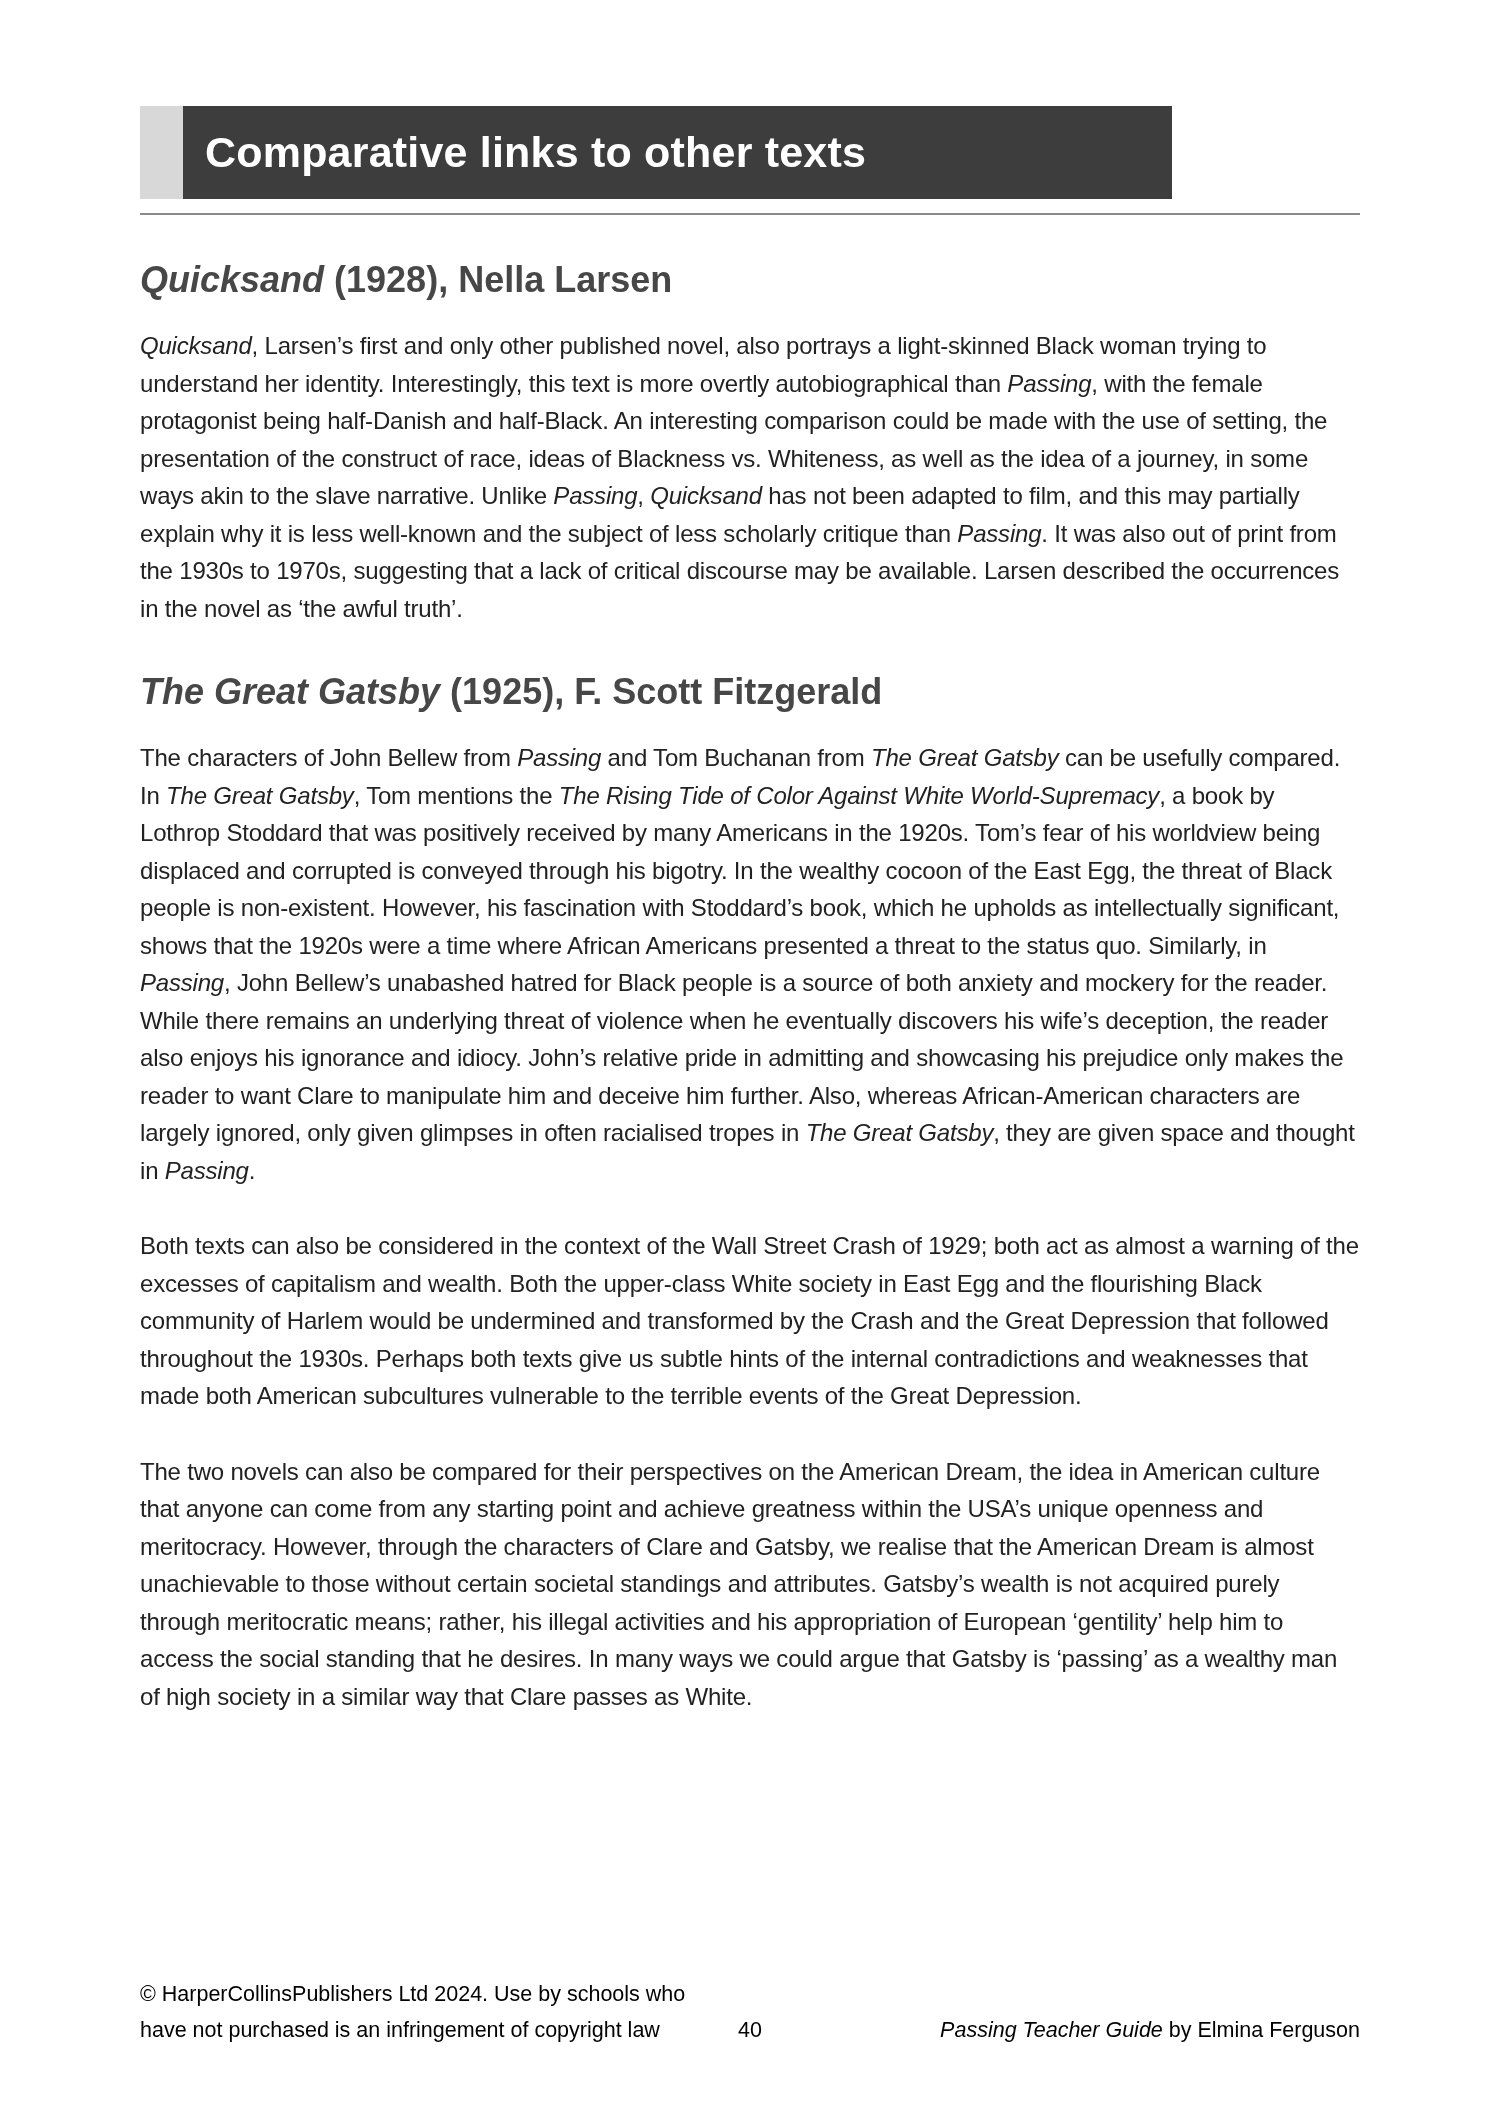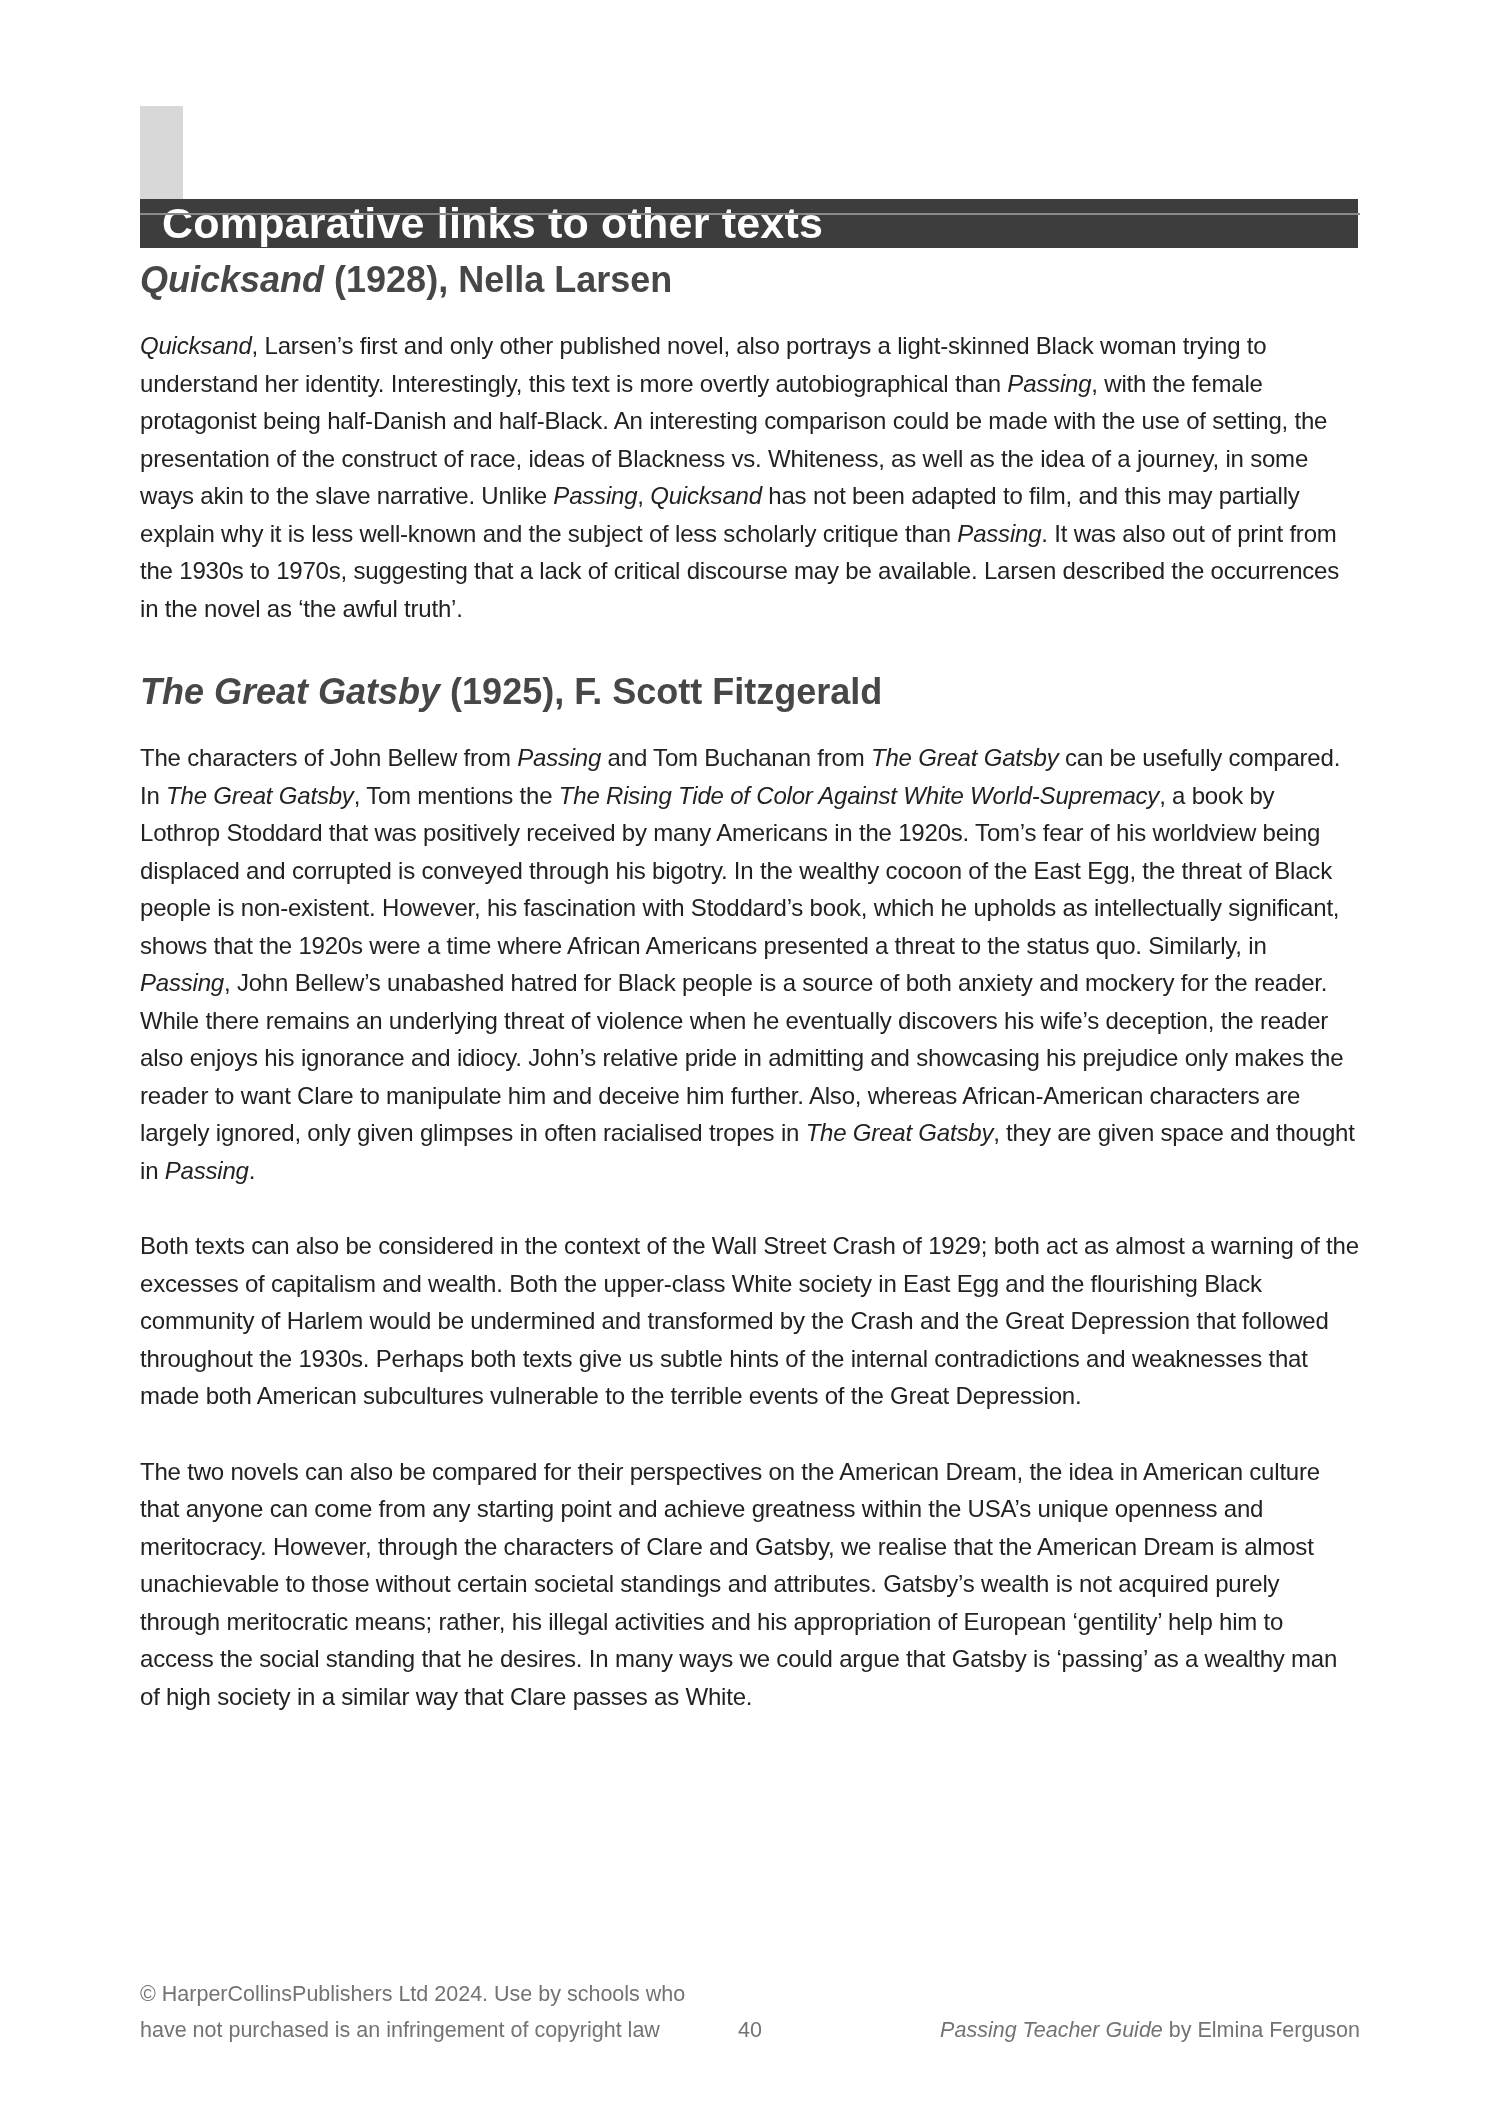--- a/index.html
+++ b/index.html
@@ -9,24 +9,23 @@
     height: 2122px;
     background: #ffffff;
     font-family: "Liberation Sans", sans-serif;
     color: #222222;
     overflow: hidden;
   }
   .banner {
     position: absolute;
     top: 106px;
     left: 140px;
-    width: 1218px;
+    width: 1032px;
     height: 93px;
     display: flex;
-    flex-direction: column;
   }
   .banner-tab {
     width: 43px;
     height: 100%;
     background: #d8d8d8;
     flex: none;
   }
   .banner-main {
     flex: 1;
     background: #3d3d3d;
@@ -75,21 +74,21 @@
   .footer {
     position: absolute;
     left: 140px;
     bottom: 74px;
     width: 1220px;
     display: grid;
     grid-template-columns: 1fr auto 1fr;
     align-items: end;
     font-size: 21.5px;
     line-height: 36px;
-    color: #737373;
+    color: #000000;
   }
   .footer-left { justify-self: start; }
   .footer-page { justify-self: center; }
   .footer-right { justify-self: end; }
 </style>
 </head>
 <body>
 
 <div class="page">
 

